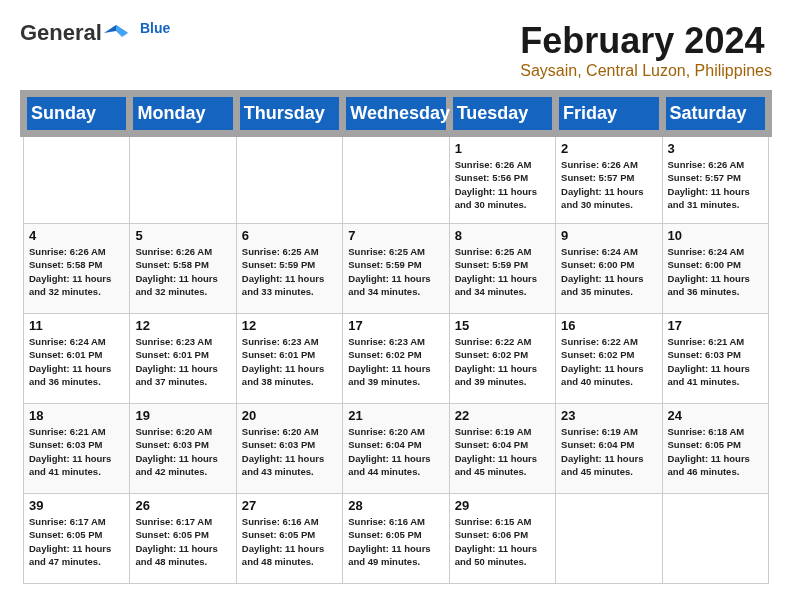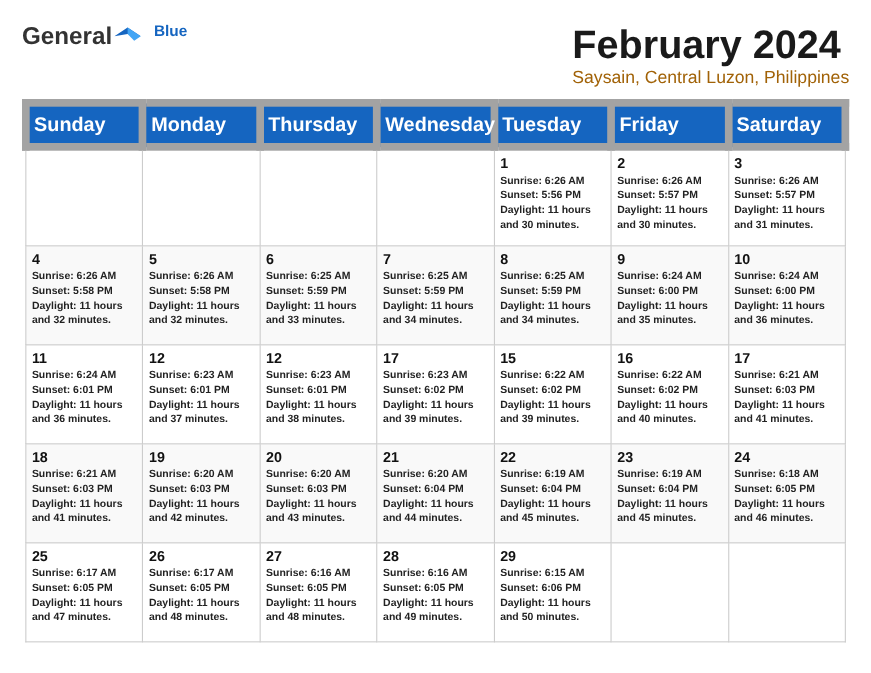--- a/index.html
+++ b/index.html
@@ -282,21 +282,21 @@
         <td>
           <span class="day-num">24</span>
           <div class="cell-info" style="white-space: pre-line;">Sunrise: 6:18 AM
 Sunset: 6:05 PM
 Daylight: 11 hours
 and 46 minutes.</div>
         </td>
       </tr>
       <tr>
         <td>
-          <span class="day-num">25</span>
+          <span class="day-num">39</span>
           <div class="cell-info" style="white-space: pre-line;">Sunrise: 6:17 AM
 Sunset: 6:05 PM
 Daylight: 11 hours
 and 47 minutes.</div>
         </td>
         <td>
           <span class="day-num">26</span>
           <div class="cell-info" style="white-space: pre-line;">Sunrise: 6:17 AM
 Sunset: 6:05 PM
 Daylight: 11 hours

